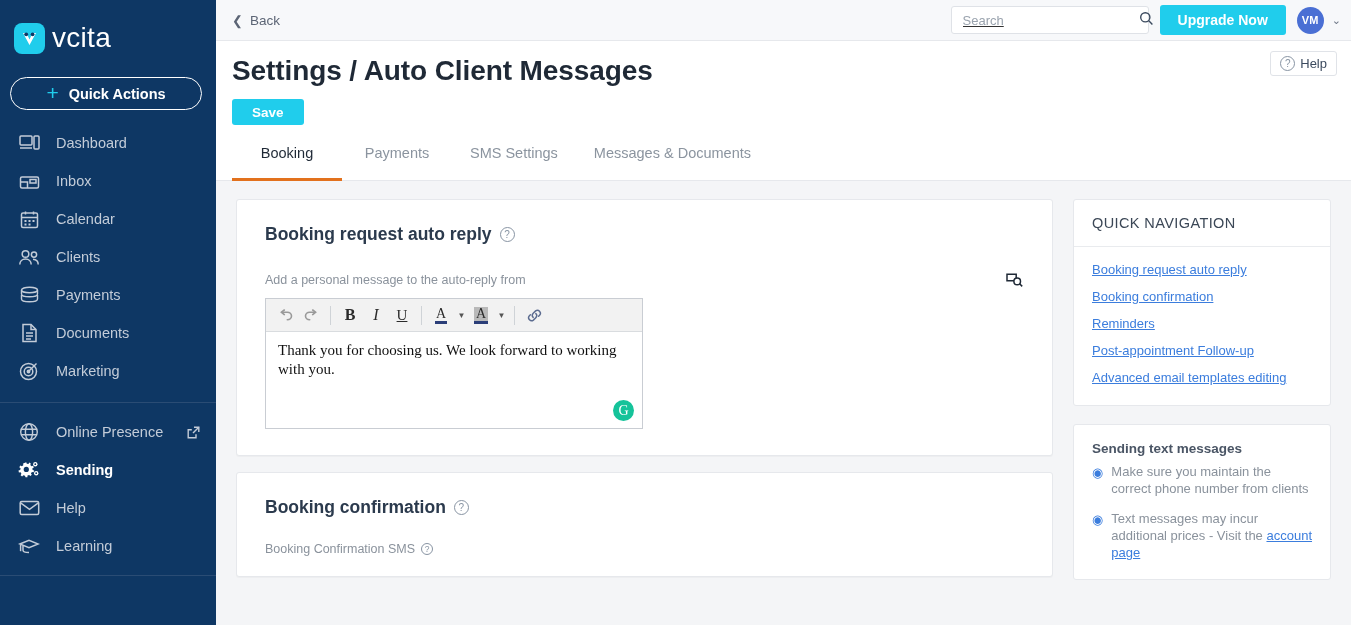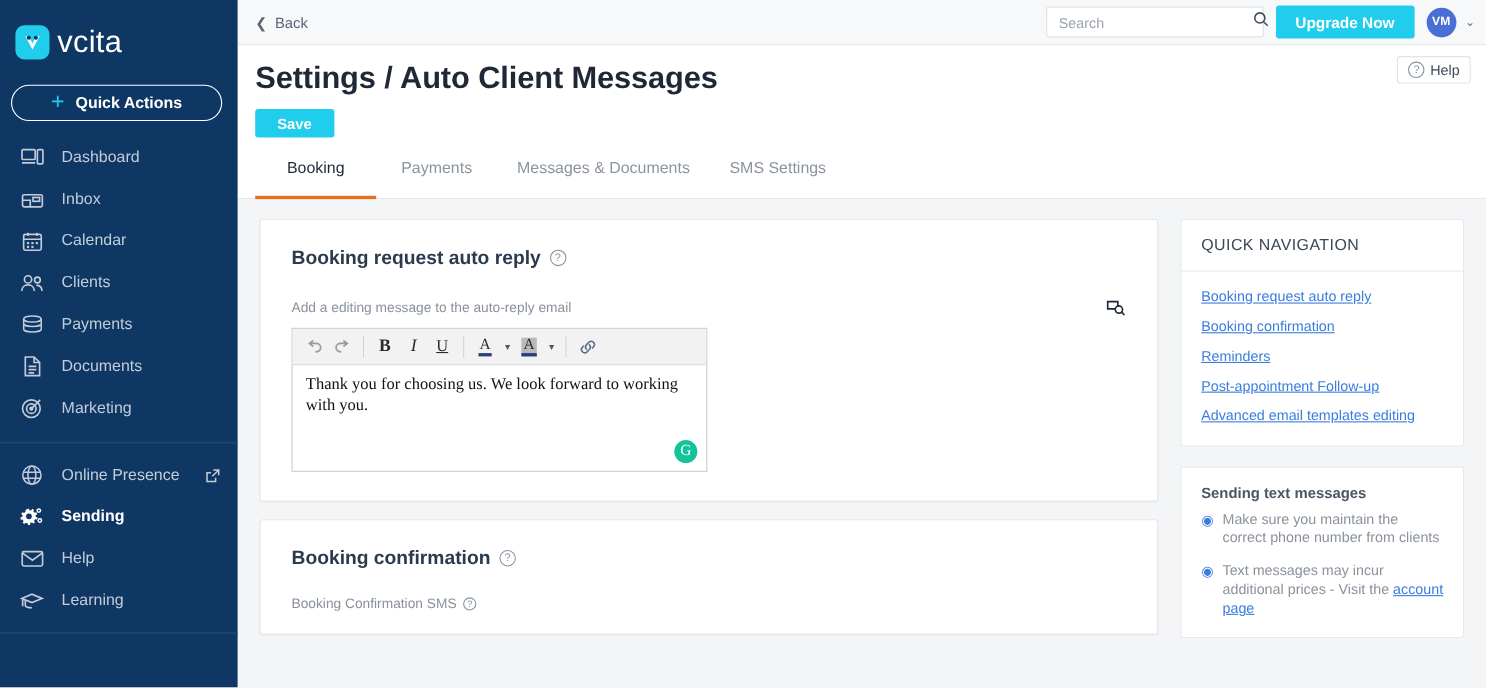--- a/index.html
+++ b/index.html
@@ -56,21 +56,21 @@
   }
   .back-link { display: flex; align-items: center; gap: 7px; color: #5c6575; font-size: 13.5px; cursor: pointer; }
   .back-chev { font-size: 13px; }
   .topbar-right { margin-left: auto; display: flex; align-items: center; gap: 11px; }
   .searchbox {
     width: 198px; height: 28px; background: #fff; border: 1px solid #dfe2e7; border-radius: 3px;
     display: flex; align-items: center; padding: 0 8px 0 11px;
   }
   .searchbox input {
     border: 0; outline: 0; flex: 1; font-size: 13px; color: #333;
-    font-family: "Liberation Sans", sans-serif; background: transparent;
+    font-family: "Liberation Sans", sans-serif; background: transparent; text-decoration: underline;
   }
   .searchbox input::placeholder { color: #9aa3ae; }
   .upgrade-btn {
     height: 30px; background: #20cdec; color: #fff; border: 0; border-radius: 3px;
     padding: 0 18px; font-size: 14px; font-weight: bold; cursor: pointer;
     font-family: "Liberation Sans", sans-serif;
   }
   .avatar {
     width: 27px; height: 27px; border-radius: 50%; background: #4a6fd4; color: #fff;
     font-size: 11px; font-weight: bold; display: flex; align-items: center; justify-content: center;
@@ -375,36 +375,36 @@
       <button class="save-btn">Save</button>
       <div class="help-btn">
         <span class="qmark">?</span>
         <span>Help</span>
       </div>
     </div>
 
     <div class="tabsbar">
       <div class="tab active">Booking</div>
       <div class="tab">Payments</div>
+      <div class="tab">SMS Settings</div>
       <div class="tab">Messages &amp; Documents</div>
-      <div class="tab">SMS Settings</div>
     </div>
 
     <div class="content">
 
       <div class="col-left">
 
         <div class="card">
           <div class="card-title">
             <span>Booking request auto reply</span>
             <span class="qmark">?</span>
           </div>
 
           <div class="field-label-row">
-            <span class="field-label">Add a editing message to the auto-reply email</span>
+            <span class="field-label">Add a personal message to the auto-reply from</span>
             <span class="preview-ico">
               <svg width="19" height="19" viewBox="0 0 19 19" fill="none" stroke="#1f2936" stroke-width="1.5">
                 <path d="M2 4.2h9.2v6.6H2z"></path>
                   <circle cx="12.2" cy="11.4" r="3.3" fill="#fff"></circle>
                   <path d="M14.6 13.8l2.6 2.6"></path>
               </svg>
             </span>
           </div>
 
           <div class="editor">

